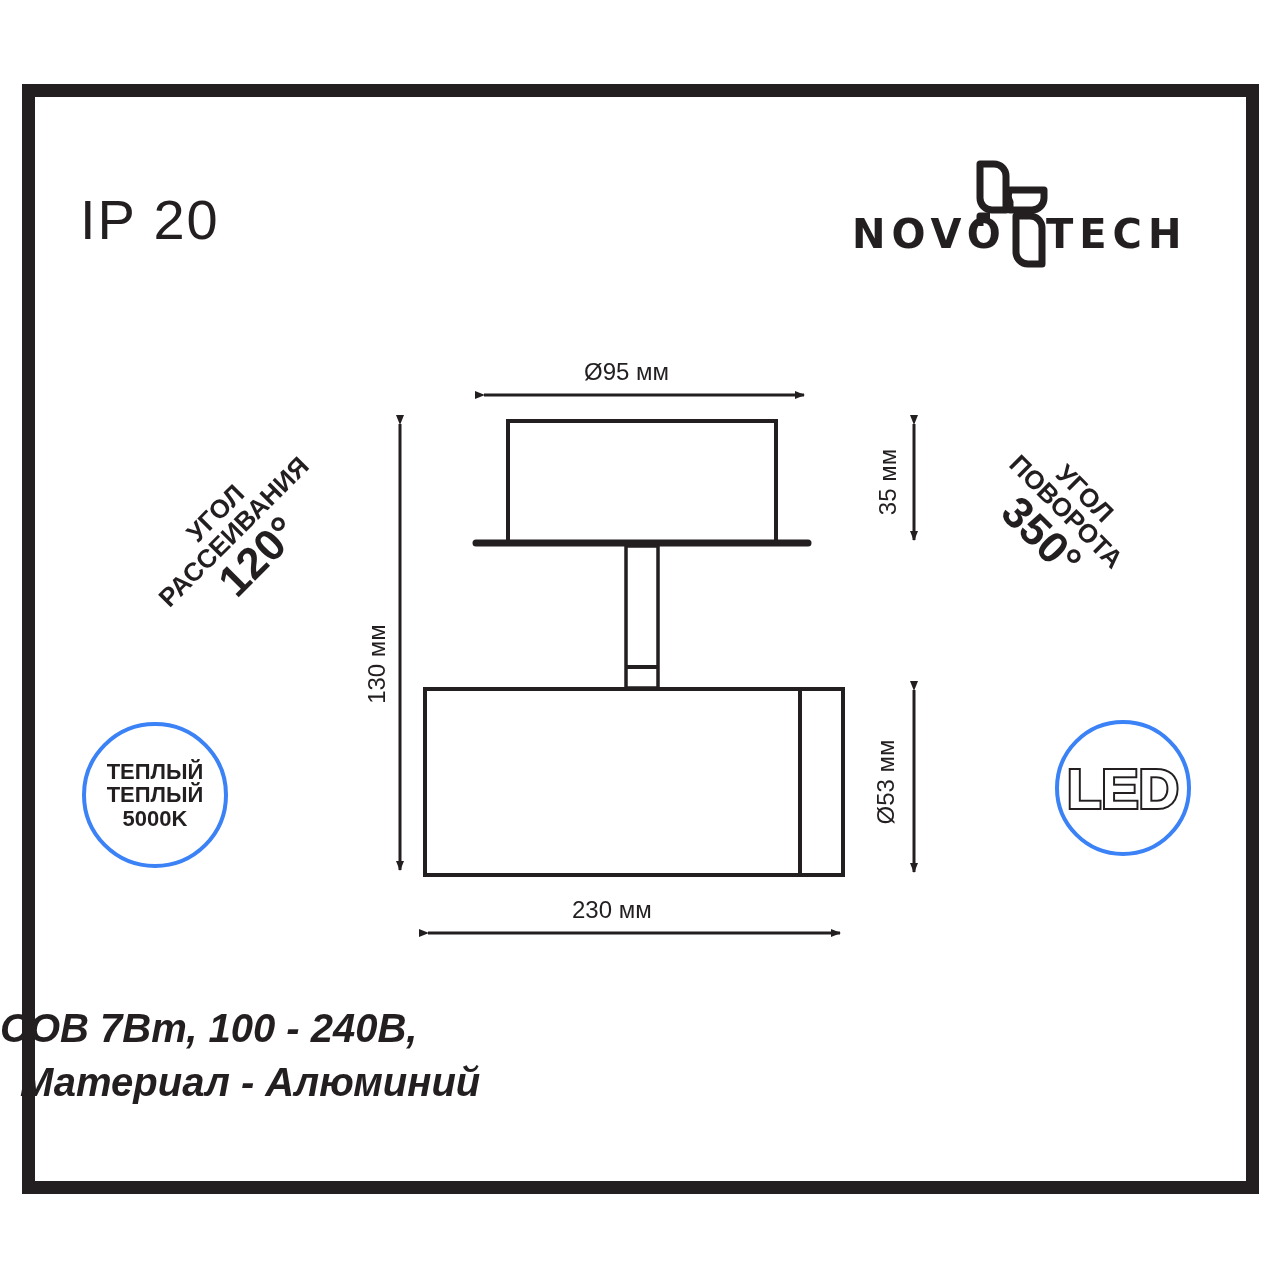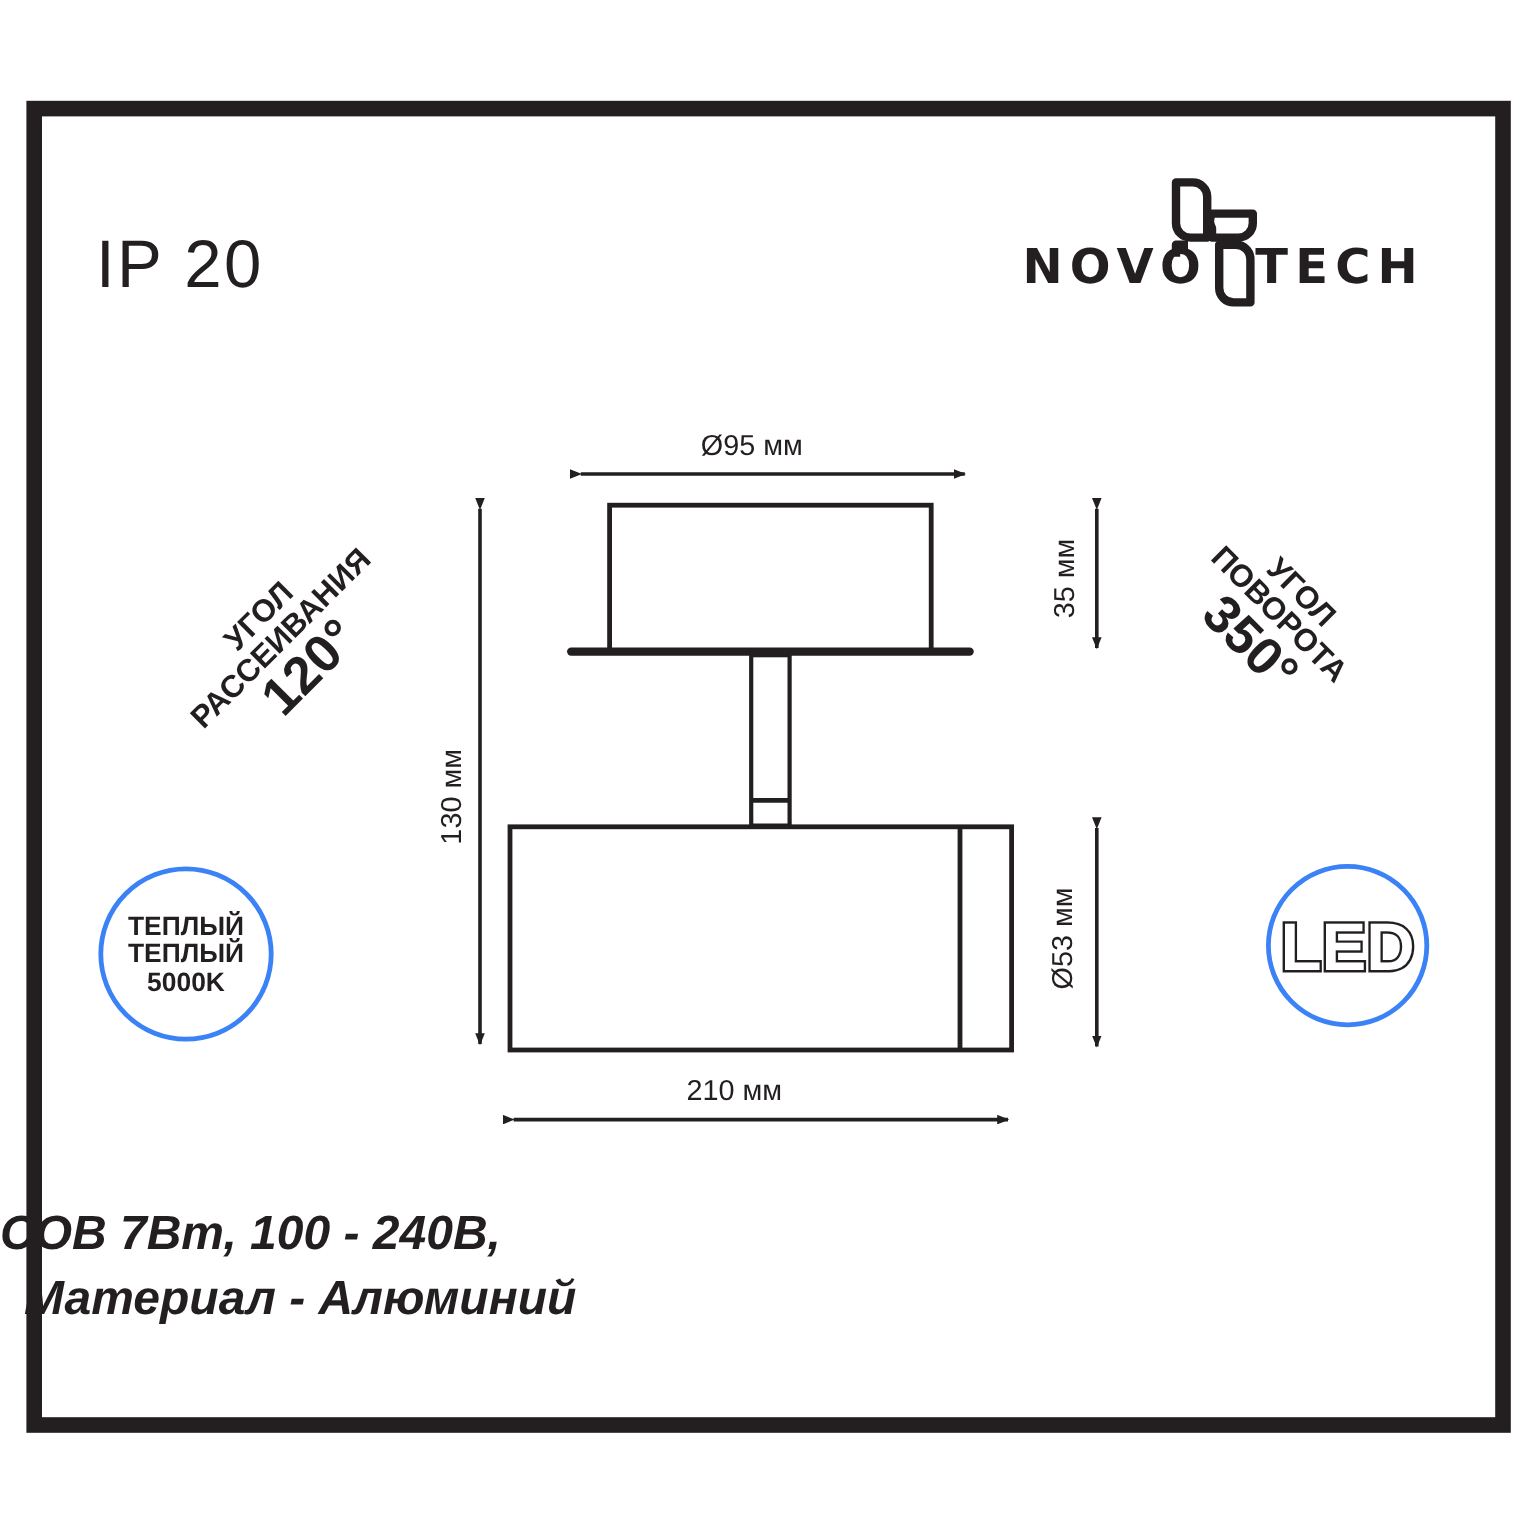--- a/index.html
+++ b/index.html
@@ -1,20 +1,20 @@
 <!DOCTYPE html>
 <html><head>
   <meta charset="utf-8">
   <style>
     html, body { margin: 0; padding: 0; background: #ffffff; }
     body { width: 1280px; height: 1280px; position: relative; overflow: hidden; font-family: "Liberation Sans", sans-serif; color: #231f20; }
     .frame { position: absolute; left: 22px; top: 84px; width: 1237px; height: 1110px; box-sizing: border-box; border: 13px solid #231f20; }
     .abs { position: absolute; }
     .ip { left: 80px; top: 168px; font-size: 56px; font-weight: normal; letter-spacing: 2px; line-height: 1; margin-top: 24px; }
-    .logo { left: 850px; top: 144px; width: 360px; height: 120px; }
+    .logo { left: 850px; top: 156px; width: 360px; height: 120px; }
     .dim { font-size: 24px; line-height: 1; white-space: nowrap; }
     .rot { transform-origin: center center; }
     .diag { font-weight: bold; text-align: center; line-height: 1.0; white-space: nowrap; }
     .circle { border: 4px solid #3b82f6; border-radius: 50%; box-sizing: border-box; display: flex; align-items: center; justify-content: center; flex-direction: column; }
     .warm { left: 82px; top: 722px; width: 146px; height: 146px; font-weight: bold; font-size: 22px; line-height: 1.05; text-align: center; }
     .led { left: 1055px; top: 720px; width: 136px; height: 136px; }
     .spec { left: 0; width: 1280px; text-align: left; font-weight: bold; font-style: italic; font-size: 40px; line-height: 1; }
   </style>
 </head>
 <body>
@@ -57,21 +57,21 @@
 
     <line x1="484" y1="395" x2="804" y2="395" stroke-width="3" marker-start="url(#arr)" marker-end="url(#arr)"></line>
     <line x1="400" y1="424" x2="400" y2="870" stroke-width="3" marker-start="url(#arr)" marker-end="url(#arr)"></line>
     <line x1="914" y1="424" x2="914" y2="540" stroke-width="3" marker-start="url(#arr)" marker-end="url(#arr)"></line>
     <line x1="914" y1="690" x2="914" y2="872" stroke-width="3" marker-start="url(#arr)" marker-end="url(#arr)"></line>
     <line x1="428" y1="933" x2="840" y2="933" stroke-width="3" marker-start="url(#arr)" marker-end="url(#arr)"></line>
   </g>
 </svg>
 
 <div class="abs dim" style="left:584px;top:360px;">Ø95 мм</div>
-<div class="abs dim" style="left:572px;top:898px;">210 мм</div>
+<div class="abs dim" style="left:572px;top:898px;">230 мм</div>
 <div class="abs dim rot" style="left:322px;top:652px;width:110px;text-align:center;transform:rotate(-90deg);">130 мм</div>
 <div class="abs dim rot" style="left:848px;top:470px;width:80px;text-align:center;transform:rotate(-90deg);">35 мм</div>
 <div class="abs dim rot" style="left:836px;top:770px;width:100px;text-align:center;transform:rotate(-90deg);">Ø53 мм</div>
 
 <div class="abs rot diag" style="left:120px;top:490px;width:240px;transform:rotate(-45deg);">
   <div style="font-size:26px;">УГОЛ</div>
   <div style="font-size:26px;">РАССЕИВАНИЯ</div>
   <div style="font-size:44px;">120°</div>
 </div>
 

